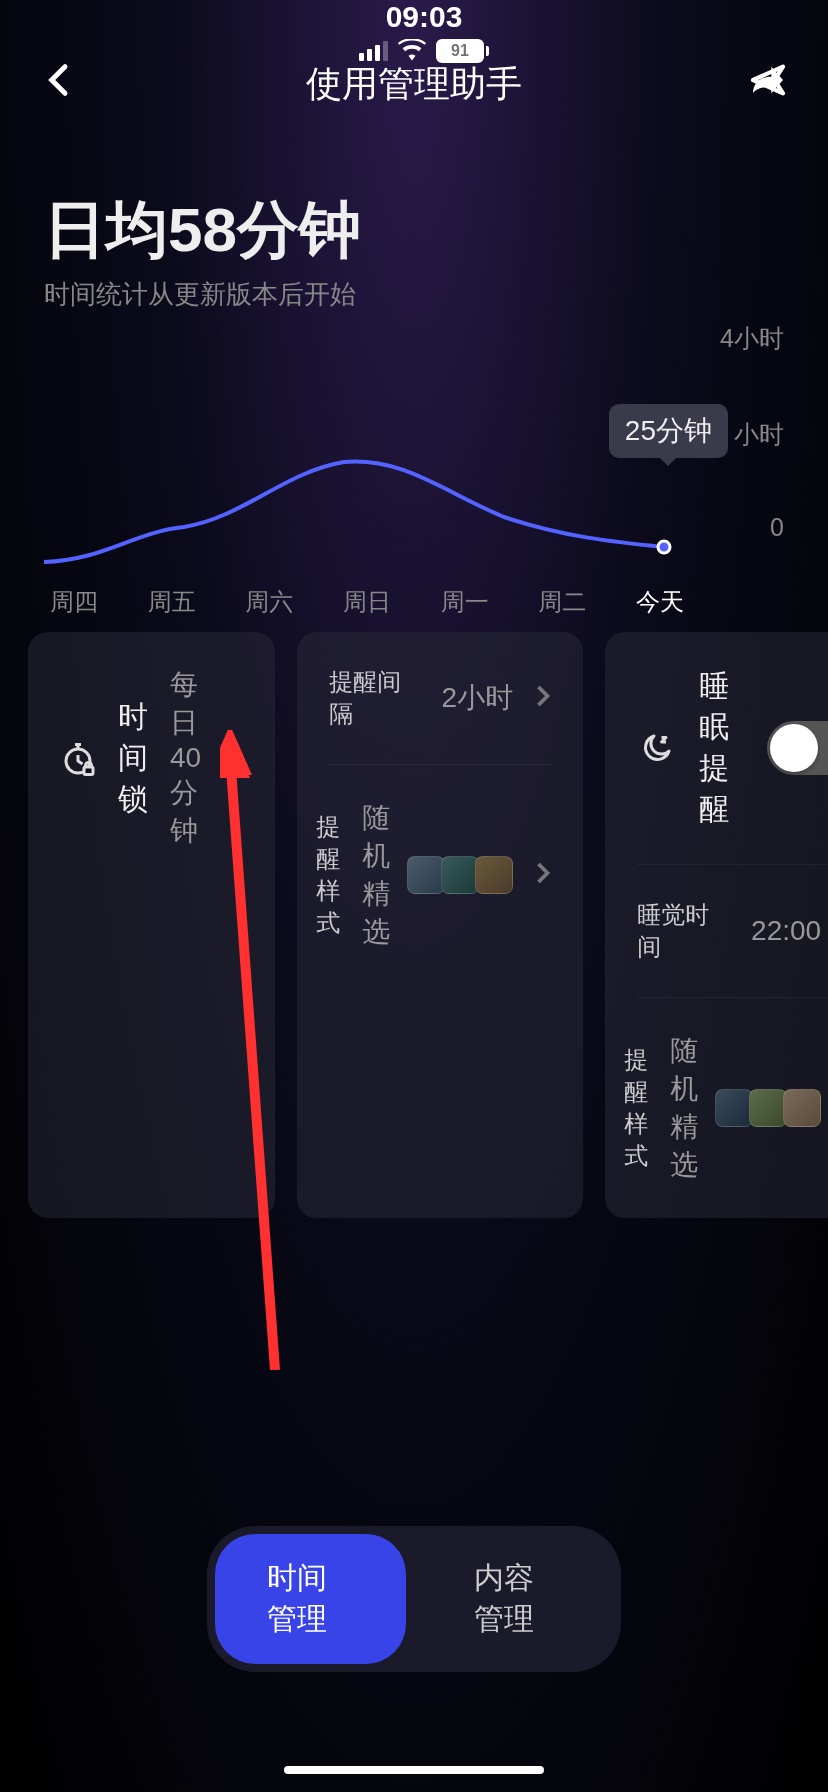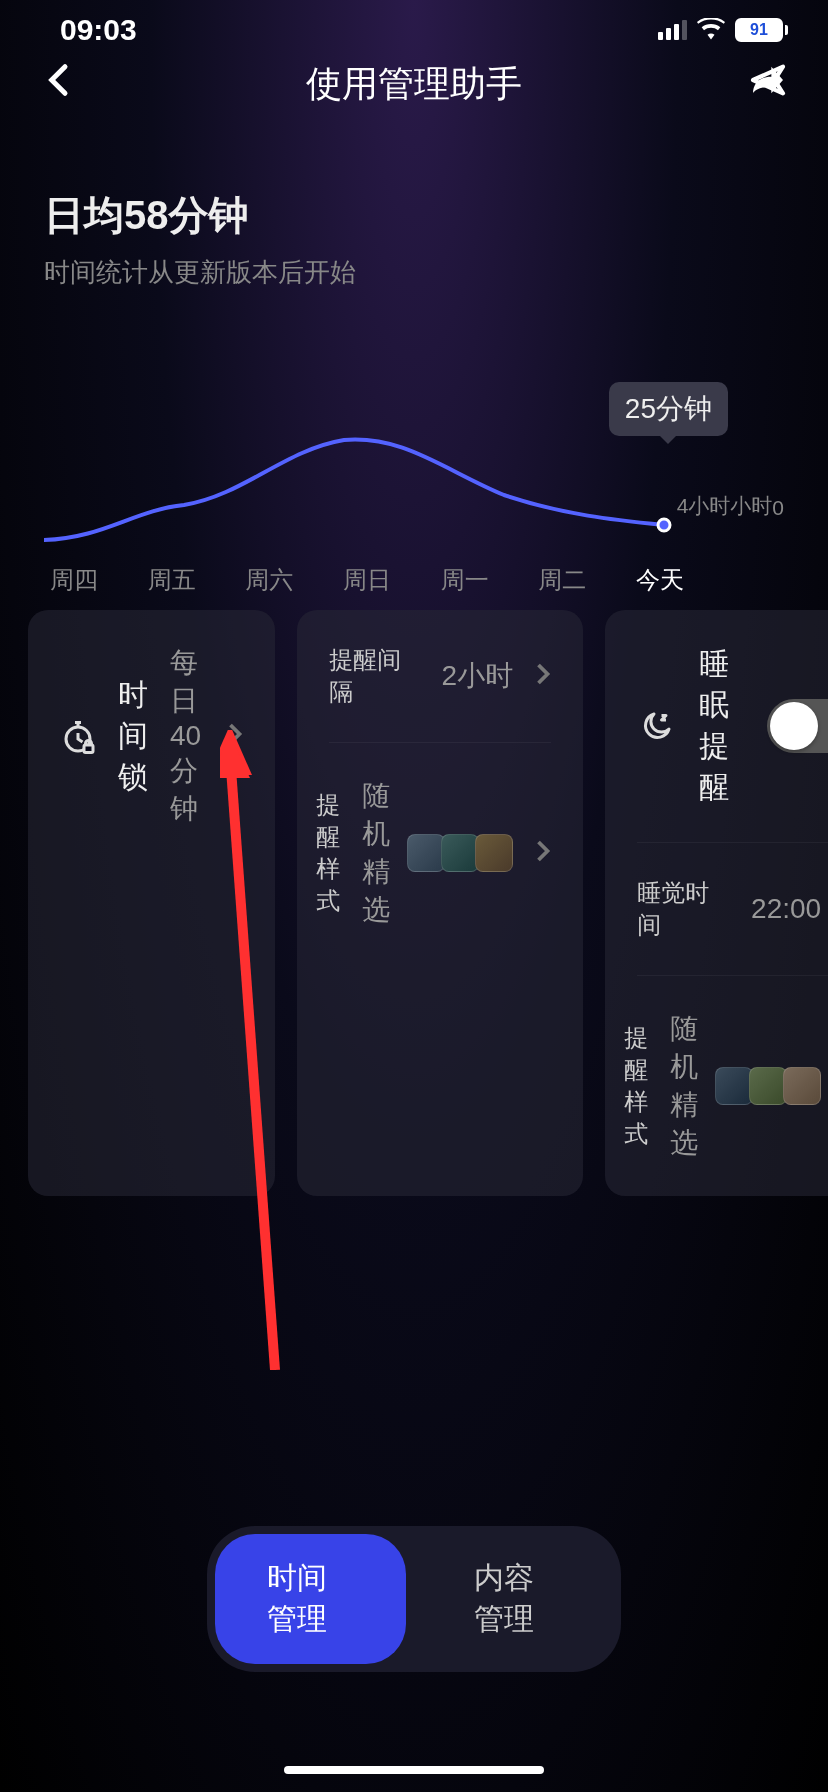--- a/index.html
+++ b/index.html
@@ -13,45 +13,46 @@
   position: relative;
 }
 .status-bar {
   height: 60px;
   display: flex;
   align-items: center;
   justify-content: space-between;
   padding: 0 40px 0 60px;
   font-size: 30px;
   font-weight: 600;
+  flex-direction: column;
 }
 .status-right { display: flex; align-items: center; gap: 10px; }
 .signal { display: flex; align-items: flex-end; gap: 3px; }
 .signal span { width: 5px; background: #fff; border-radius: 1px; }
 .signal span:nth-child(1){height:8px;}
 .signal span:nth-child(2){height:12px;}
 .signal span:nth-child(3){height:16px;}
 .signal span:nth-child(4){height:20px;opacity:0.3;}
 .wifi-icon svg { width: 28px; height: 22px; }
 .battery { display: flex; align-items: center; gap: 2px; }
-.battery-body { width: 48px; height: 24px; border: 2px solid #fff; border-radius: 6px; position: relative; display:flex; align-items:center; justify-content:center; font-size:16px; font-weight:700; color:#1d4ed8; background:#fff; }
+.battery-body { width: 48px; height: 24px; border: 2px solid #fff; border-radius: 6px; position: relative; display:flex; align-items:center; justify-content:center; font-size:16px; font-weight:700; color:#737373; background:#fff; }
 .battery-tip { width: 3px; height: 10px; background: #fff; border-radius: 0 2px 2px 0; }
 .nav {
   height: 88px;
   display: flex;
   justify-content: space-between;
   padding: 0 40px;
 }
 .nav-back svg, .nav-share svg { width: 40px; height: 40px; }
 .nav-title { font-size: 36px; font-weight: 500; }
 .summary { padding: 40px 44px 10px; }
-.summary-title { font-size: 40px; font-weight: 600; color: #eee; }
-.summary-sub { font-size: 26px; color: #888; margin-top: 12px; }
+.summary-title { font-size: 62px; font-weight: 600; color: #eee; }
+.summary-sub { font-size: 26px; color: #888; margin-top: 5px; }
 .chart-wrap { padding: 40px 44px 0; position: relative; height: 280px; }
-.chart-ylabels { position: absolute; right: 44px; top: 0; height: 220px; display: flex; flex-direction: row; justify-content: space-between; font-size: 21px; color: #888; text-align: right; align-items: flex-end; }
+.chart-ylabels { position: absolute; right: 44px; top: 0; height: 220px; display: flex; flex-direction: column; justify-content: space-between; font-size: 25px; color: #888; text-align: right; }
 .chart-svg { width: 640px; height: 220px; }
 .chart-tooltip {
   position: absolute;
   top: 82px;
   right: 100px;
   background: #3a3a4a;
   padding: 8px 16px;
   border-radius: 10px;
   font-size: 28px;
   color: #eee;

